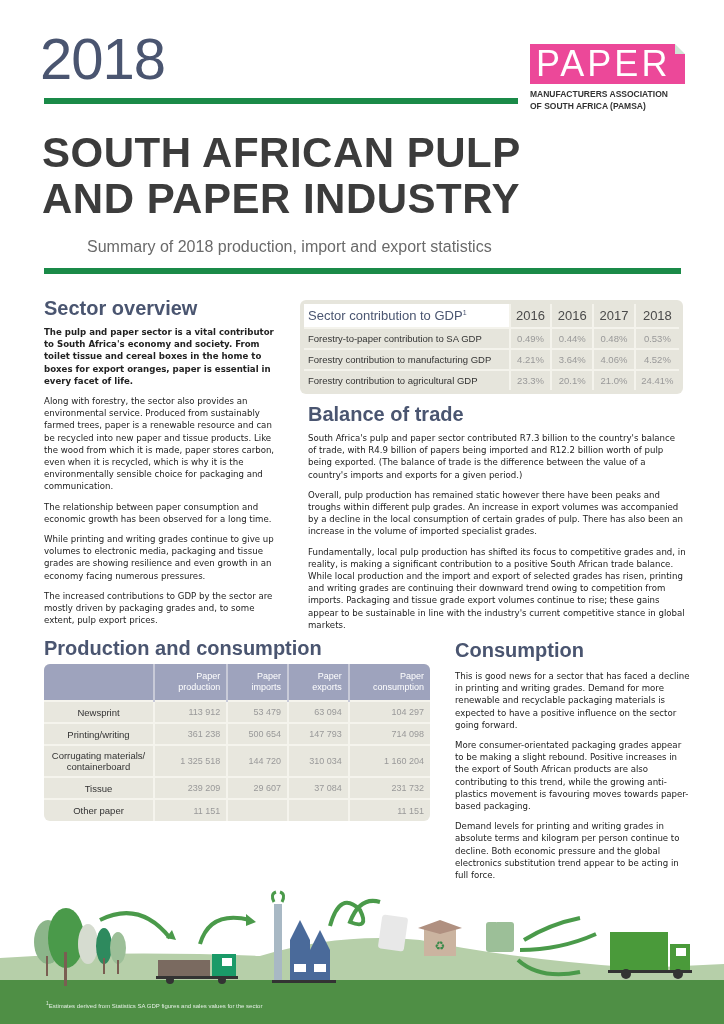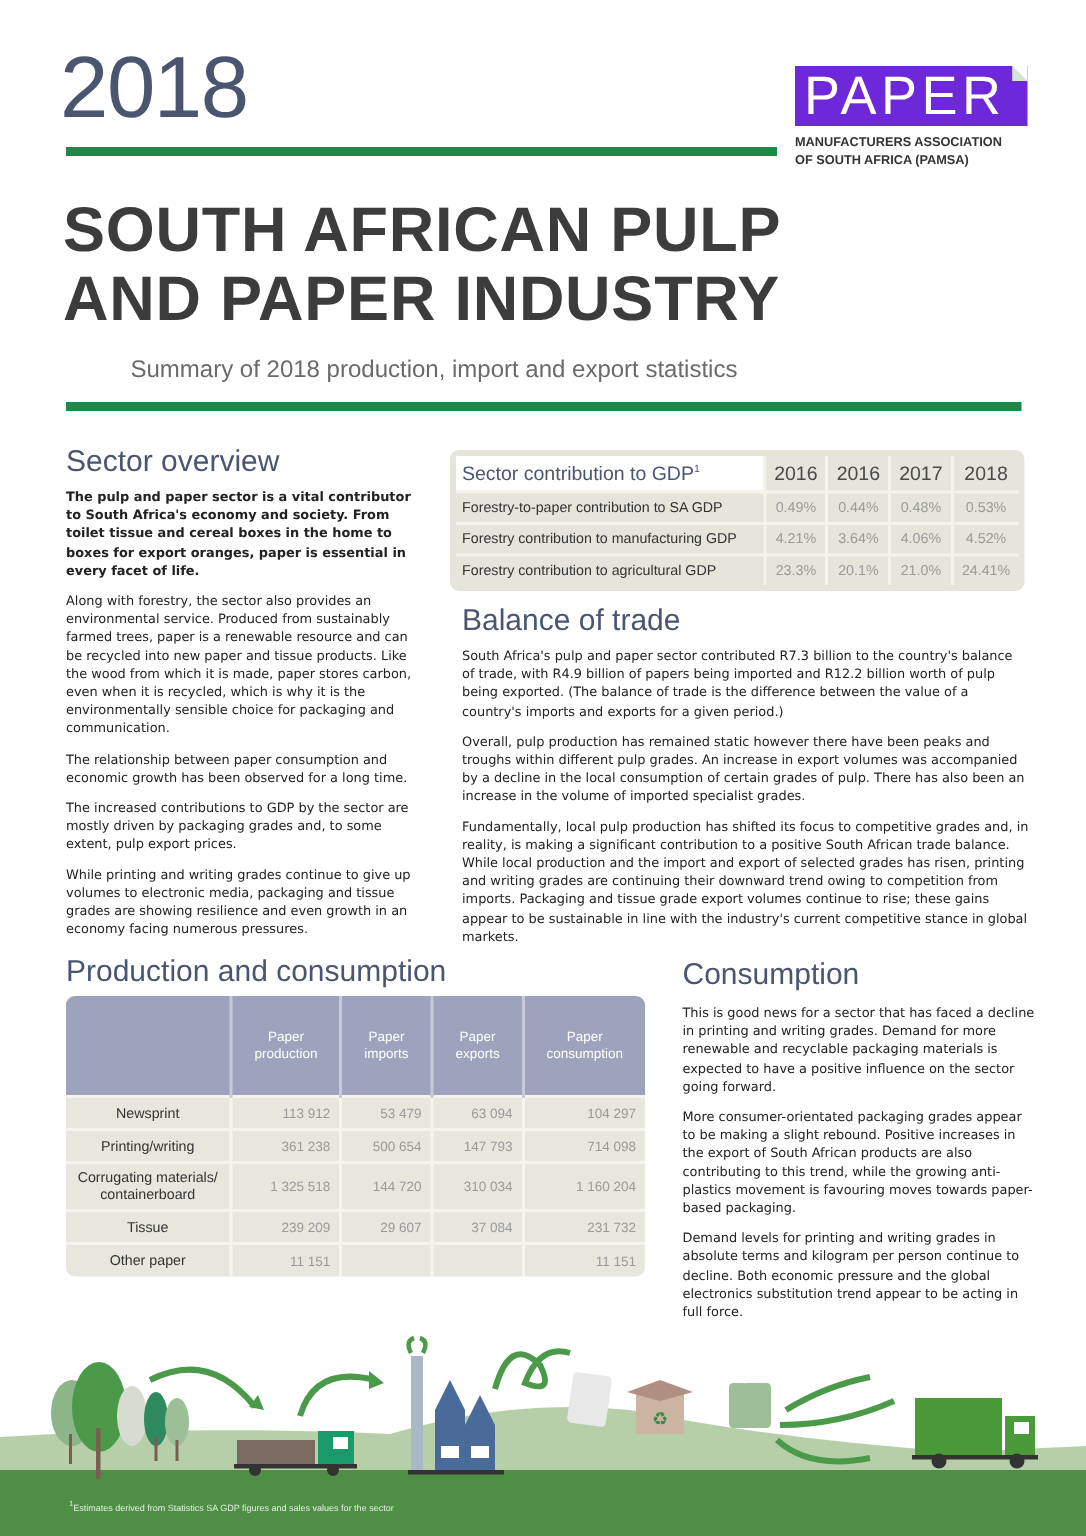--- a/index.html
+++ b/index.html
@@ -2,49 +2,49 @@
 <html><head>
 <meta charset="utf-8">
 <style>
   * { box-sizing: border-box; margin: 0; padding: 0; }
   html, body { width: 724px; height: 1024px; background: #ffffff; overflow: hidden; }
   body { position: relative; font-family: "DejaVu Sans", sans-serif; color: #222; }
 
   .year { position: absolute; left: 40px; top: 30px; font-size: 58px; font-weight: 300; color: #4a5570; letter-spacing: -1px; font-family: "Liberation Sans", sans-serif; line-height: 1; }
   .rule-top { position: absolute; left: 44px; top: 98px; width: 474px; height: 6px; background: #1a8a48; }
   .logo { position: absolute; left: 530px; top: 44px; width: 160px; }
-  .logo-box { position: relative; width: 155px; height: 40px; background: #6d28d9; color: #fff; font-family: "Liberation Sans", sans-serif; font-size: 36px; line-height: 40px; padding-left: 6px; letter-spacing: 3px; }
+  .logo-box { position: relative; width: 155px; height: 40px; background: #ec4899; color: #fff; font-family: "Liberation Sans", sans-serif; font-size: 36px; line-height: 40px; padding-left: 6px; letter-spacing: 3px; }
   .logo-fold { position: absolute; right: 0; top: 0; width: 0; height: 0; border-top: 10px solid #fff; border-left: 10px solid #cfe6d7; }
   .logo-sub { font-family: "Liberation Sans", sans-serif; font-size: 8.5px; font-weight: bold; color: #333; line-height: 12px; margin-top: 4px; }
 
   .title { position: absolute; left: 42px; top: 130px; font-family: "Liberation Sans", sans-serif; font-weight: bold; font-size: 42px; line-height: 46px; color: #3c3c3c; letter-spacing: 0.5px; }
   .subtitle { position: absolute; left: 44px; top: 238px; font-family: "Liberation Sans", sans-serif; font-size: 16px; color: #6a6a6a; margin-left: 43px; }
   .rule-2 { position: absolute; left: 44px; top: 268px; width: 637px; height: 6px; background: #1a8a48; }
 
-  h2.sec { font-family: "Liberation Sans", sans-serif; font-weight: normal; color: #4a5570; font-size: 20px; line-height: 24px; }
+  h2.sec { font-family: "Liberation Sans", sans-serif; font-weight: bold; color: #4a5570; font-size: 20px; line-height: 24px; }
 
   .col-left { position: absolute; left: 44px; top: 296px; width: 234px; font-size: 8.6px; line-height: 12.2px; color: #222; }
   .col-left p { margin-top: 8px; }
   .col-left p.lead { font-weight: bold; margin-top: 6px; }
 
   .gdp { position: absolute; left: 300px; top: 300px; width: 383px; background: #e6e5dc; border-radius: 6px; padding: 4px; font-family: "Liberation Sans", sans-serif; }
   .gdp table { width: 100%; border-collapse: separate; border-spacing: 0; }
   .gdp th { font-weight: normal; font-size: 13px; color: #4a4a4a; padding: 4px 4px; text-align: center; border-left: 2px solid #f4f3ec; }
   .gdp th.first { text-align: left; background: #fff; color: #4a5570; border-left: none; font-size: 13px; }
   .gdp td { font-size: 9.5px; color: #999; padding: 4px 4px; text-align: center; border-top: 2px solid #f4f3ec; border-left: 2px solid #f4f3ec; }
   .gdp td.lbl { text-align: left; color: #333; border-left: none; }
   .gdp sup { font-size: 7px; }
 
   .bot { position: absolute; left: 308px; top: 402px; width: 378px; font-size: 8.6px; line-height: 12.2px; color: #222; }
   .bot p { margin-top: 8px; }
 
   .prod { position: absolute; left: 44px; top: 636px; width: 386px; }
   .prod-table-wrap { margin-top: 4px; background: #e8e7de; border-radius: 6px; overflow: hidden; font-family: "Liberation Sans", sans-serif; }
   .prod table { width: 100%; border-collapse: collapse; }
-  .prod thead th { background: #9ea3bd; color: #fff; font-weight: normal; font-size: 9px; line-height: 11px; text-align: center; padding: 22px 6px; border-left: 2px solid #c8cad8; vertical-align: bottom; }
+  .prod thead th { background: #9ea3bd; color: #fff; font-weight: normal; font-size: 9px; line-height: 11px; text-align: right; padding: 7px 6px; border-left: 2px solid #c8cad8; vertical-align: bottom; }
   .prod thead th:first-child { border-left: none; width: 110px; }
   .prod tbody td { font-size: 9px; color: #999; text-align: right; padding: 4px 6px; border-top: 2px solid #f5f4ed; border-left: 2px solid #f5f4ed; height: 22px; }
   .prod tbody td.lbl { text-align: center; color: #333; border-left: none; font-size: 9.5px; line-height: 11px; }
   .prod tbody tr.total td { font-weight: bold; color: #333; height: 18px; }
   .prod tbody tr.total td.green { color: #1a8a48; }
 
   .cons { position: absolute; left: 455px; top: 638px; width: 235px; font-size: 8.6px; line-height: 12.2px; color: #222; }
   .cons p { margin-top: 8px; }
   .cons p.first { margin-top: 4px; }
 
@@ -73,22 +73,22 @@
   <div>AND PAPER INDUSTRY</div>
 </div>
 <div class="subtitle">Summary of 2018 production, import and export statistics</div>
 <div class="rule-2"></div>
 
 <div class="col-left">
   <h2 class="sec">Sector overview</h2>
   <p class="lead">The pulp and paper sector is a vital contributor to South Africa's economy and society. From toilet tissue and cereal boxes in the home to boxes for export oranges, paper is essential in every facet of life.</p>
   <p>Along with forestry, the sector also provides an environmental service. Produced from sustainably farmed trees, paper is a renewable resource and can be recycled into new paper and tissue products. Like the wood from which it is made, paper stores carbon, even when it is recycled, which is why it is the environmentally sensible choice for packaging and communication.</p>
   <p>The relationship between paper consumption and economic growth has been observed for a long time.</p>
+  <p>While printing and writing grades continue to give up volumes to electronic media, packaging and tissue grades are showing resilience and even growth in an economy facing numerous pressures.</p>
   <p>The increased contributions to GDP by the sector are mostly driven by packaging grades and, to some extent, pulp export prices.</p>
-  <p>While printing and writing grades continue to give up volumes to electronic media, packaging and tissue grades are showing resilience and even growth in an economy facing numerous pressures.</p>
 </div>
 
 <div class="gdp">
   <table>
     <thead>
       <tr>
         <th class="first"><span>Sector contribution to GDP</span><sup>1</sup></th>
         <th>2016</th>
         <th>2016</th>
         <th>2017</th>

